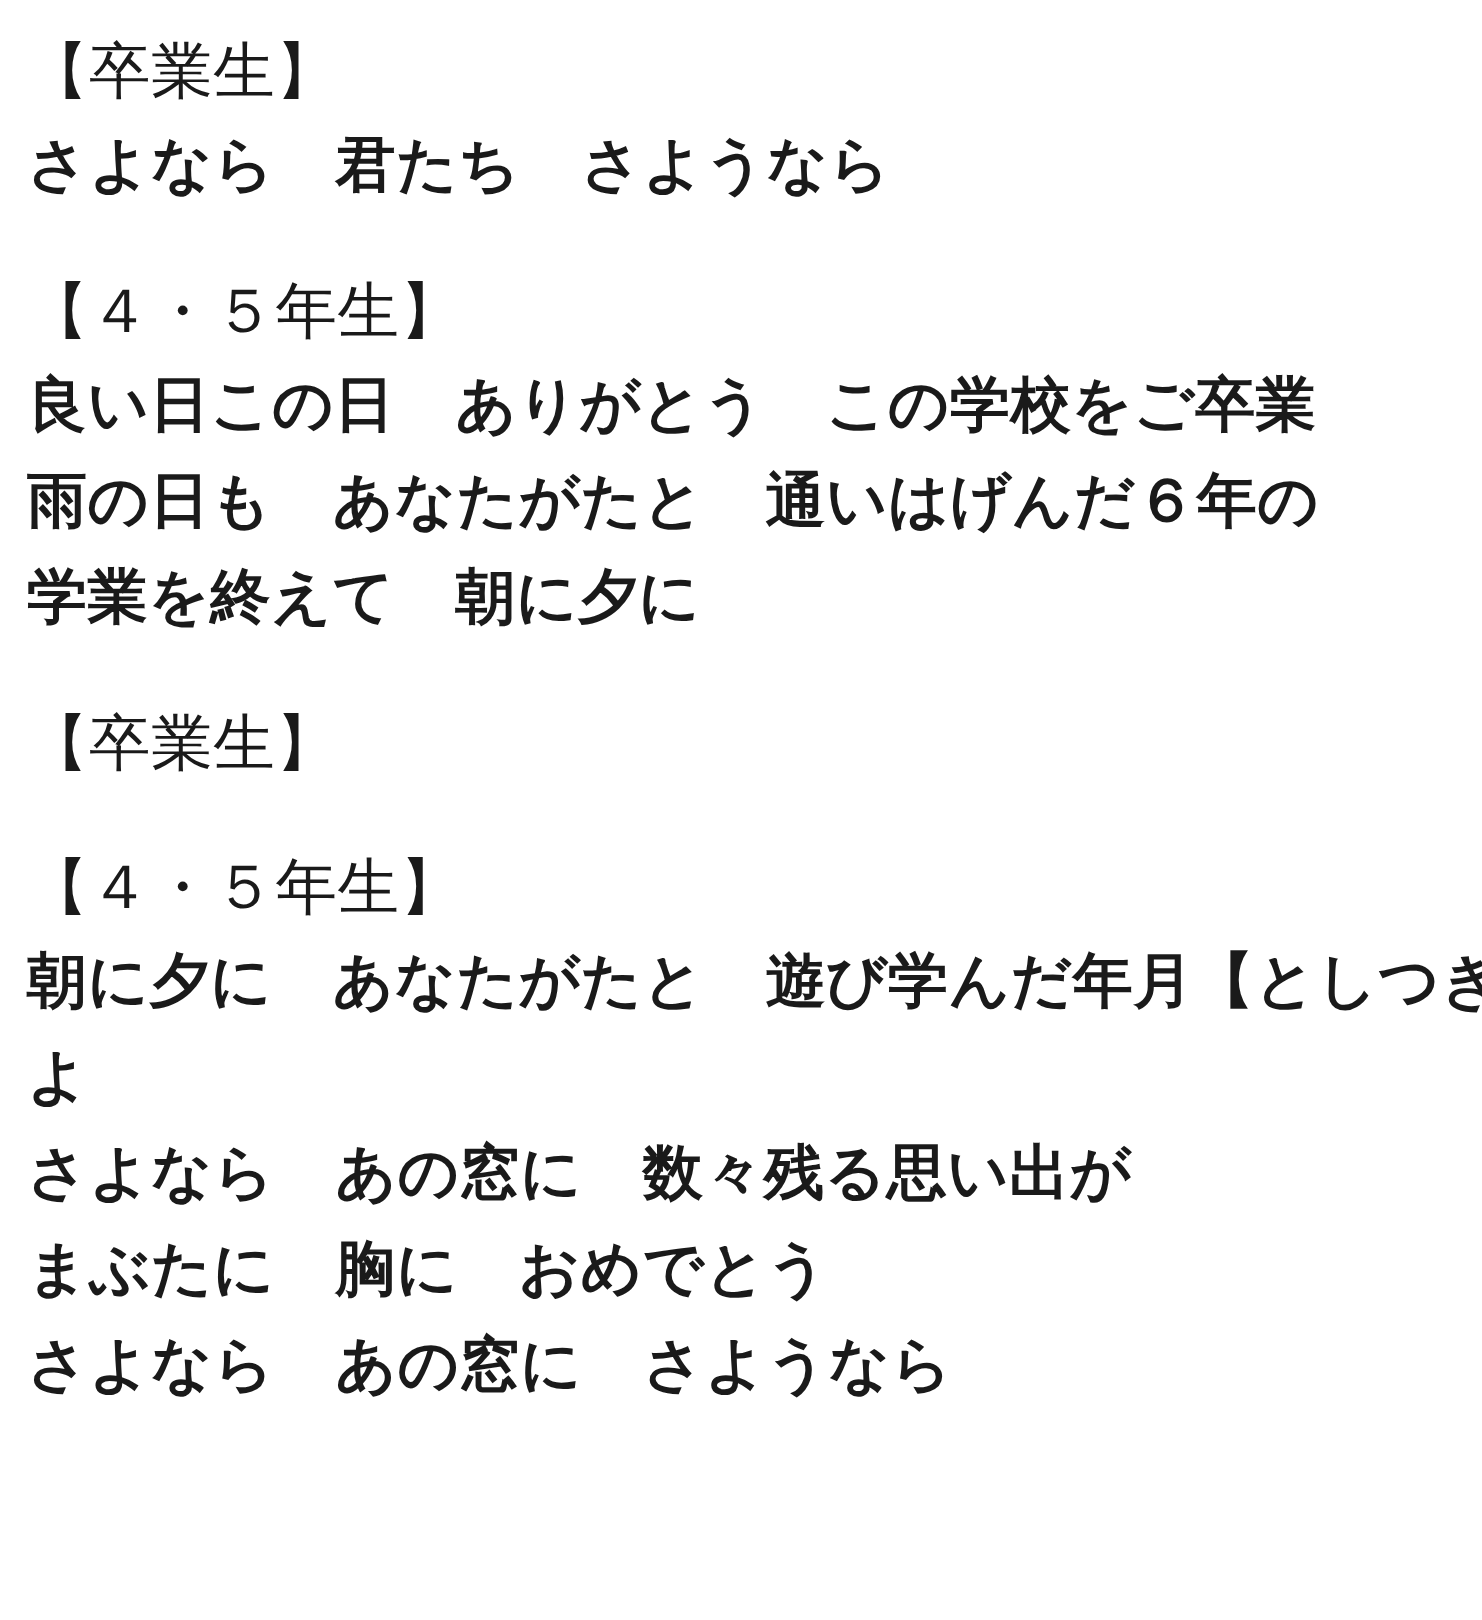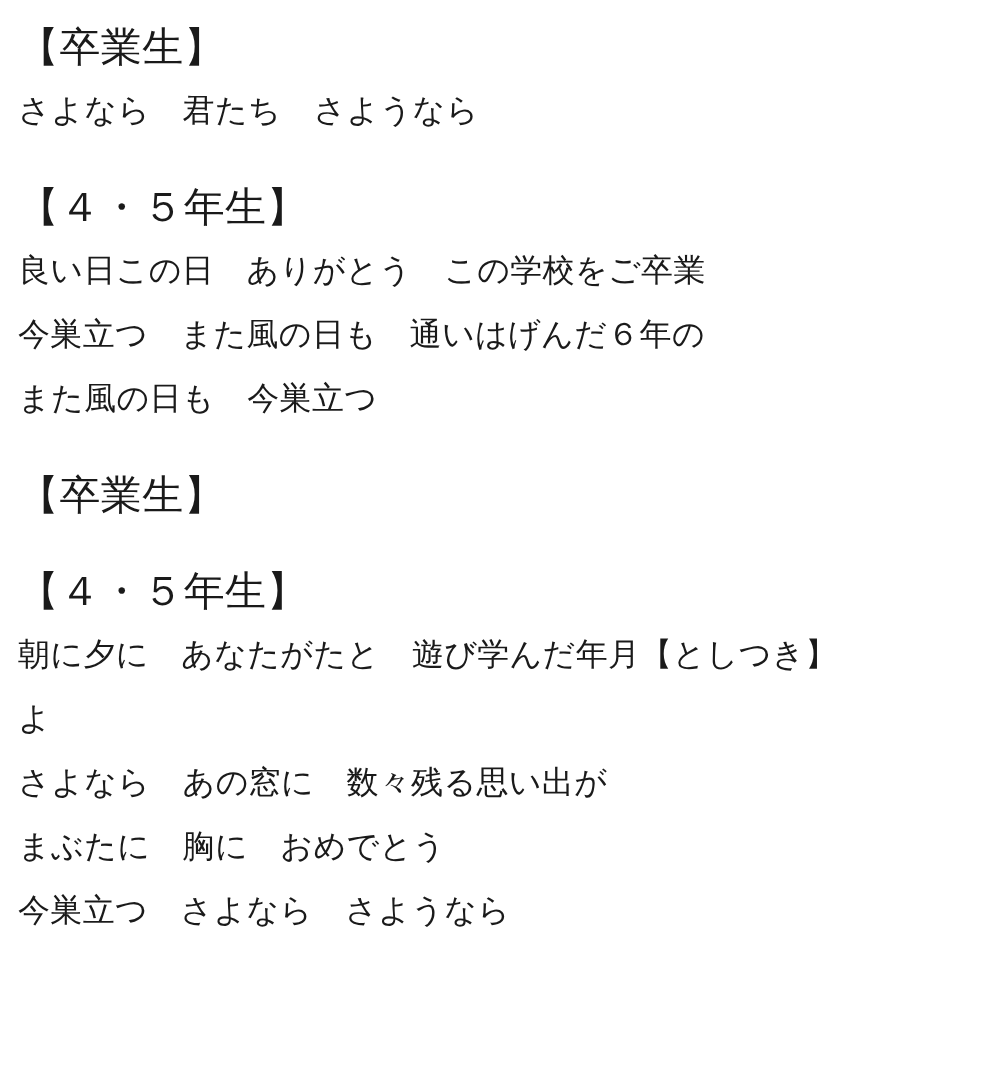--- a/index.html
+++ b/index.html
@@ -19,25 +19,25 @@
     box-sizing: border-box;
     width: 988px;
   }
   .stanza {
     margin: 0 0 34px 0;
   }
   .stanza:last-child {
     margin-bottom: 0;
   }
   .line {
-    font-size: 32px;
+    font-size: 40px;
     line-height: 64px;
     letter-spacing: 0.01em;
     white-space: pre;
-    font-weight: 400;
+    font-weight: 700;
   }
   .heading {
     font-size: 41px;
     line-height: 62px;
     letter-spacing: 0.01em;
     white-space: pre;
     font-weight: 400;
   }
 </style>
 </head>
@@ -46,30 +46,30 @@
 <div class="page">
 
   <div class="stanza">
     <div class="heading">【卒業生】</div>
     <div class="line">さよなら　君たち　さようなら</div>
   </div>
 
   <div class="stanza">
     <div class="heading">【４・５年生】</div>
     <div class="line">良い日この日　ありがとう　この学校をご卒業</div>
-    <div class="line">今巣立つ　また風の日も　通いはげんだ６年の</div>
-    <div class="line">また風の日も　今巣立つ</div>
+    <div class="line">雨の日も　あなたがたと　通いはげんだ６年の</div>
+    <div class="line">学業を終えて　朝に夕に</div>
   </div>
 
   <div class="stanza">
     <div class="heading">【卒業生】</div>
   </div>
 
   <div class="stanza">
     <div class="heading">【４・５年生】</div>
     <div class="line">朝に夕に　あなたがたと　遊び学んだ年月【としつき】</div>
     <div class="line">よ</div>
     <div class="line">さよなら　あの窓に　数々残る思い出が</div>
     <div class="line">まぶたに　胸に　おめでとう</div>
-    <div class="line">今巣立つ　さよなら　さようなら</div>
+    <div class="line">さよなら　あの窓に　さようなら</div>
   </div>
 
 </div>
 
 </body></html>

